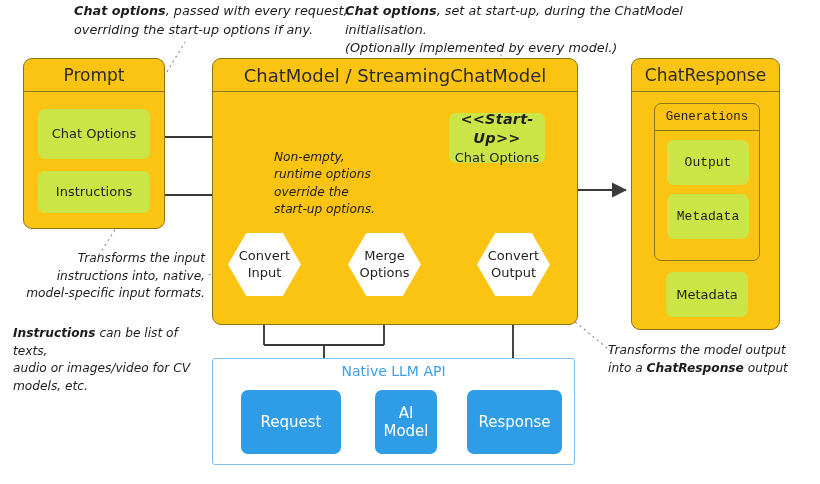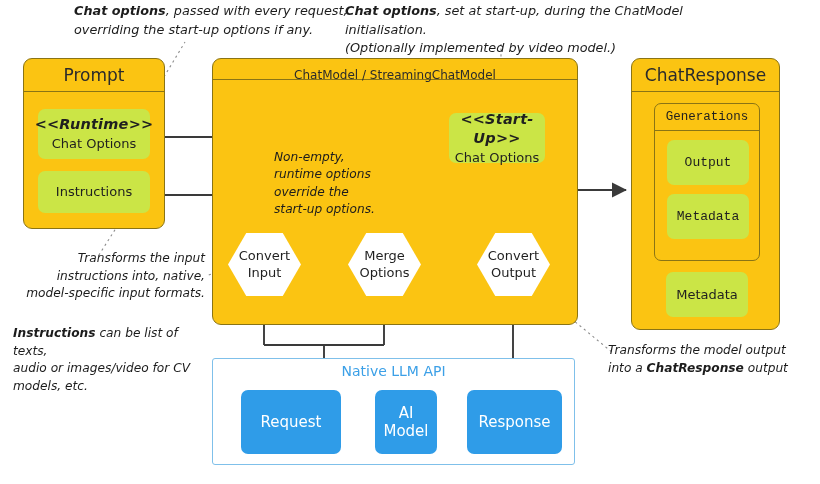--- a/index.html
+++ b/index.html
@@ -99,38 +99,37 @@
     </g>
   </svg>
 
   <div class="note note-md ta-l" style="left:74px;top:2px;width:300px;">
     <div><b>Chat options</b><span>, passed with every  request,</span></div>
     <div>overriding the start-up options if any.</div>
   </div>
 
   <div class="note note-md ta-l" style="left:345px;top:2px;width:420px;">
     <div><b>Chat options</b><span>, set at start-up, during  the ChatModel initialisation.</span></div>
-    <div>(Optionally implemented by video model.)</div>
+    <div>(Optionally implemented by every model.)</div>
   </div>
 
   <div class="box yellow" style="left:23px;top:58px;width:142px;height:171px;">
     <div class="box-title" style="height:33px;line-height:33px;font-size:17px;">Prompt</div>
 
     <div class="green" style="left:14px;top:50px;width:112px;height:50px;">
-      <div class="stereo">&lt;&lt;Runtime&gt;&gt;</div>
       <div class="lbl">Chat Options</div>
     </div>
 
     <div class="green" style="left:14px;top:112px;width:112px;height:42px;">
       <div class="lbl">Instructions</div>
     </div>
   </div>
 
   <div class="box yellow" style="left:212px;top:58px;width:366px;height:267px;">
-    <div class="box-title" style="height:21px;line-height:33px;font-size:12px;">ChatModel / StreamingChatModel</div>
+    <div class="box-title" style="height:33px;line-height:33px;font-size:18px;">ChatModel / StreamingChatModel</div>
 
     <div class="green" style="left:236px;top:54px;width:96px;height:50px;">
       <div class="stereo">&lt;&lt;Start-Up&gt;&gt;</div>
       <div class="lbl">Chat Options</div>
     </div>
 
     <div class="note-in ta-l" style="left:61px;top:90px;width:105px;">
       <div>Non-empty,</div>
       <div>runtime options</div>
       <div>override the</div>

